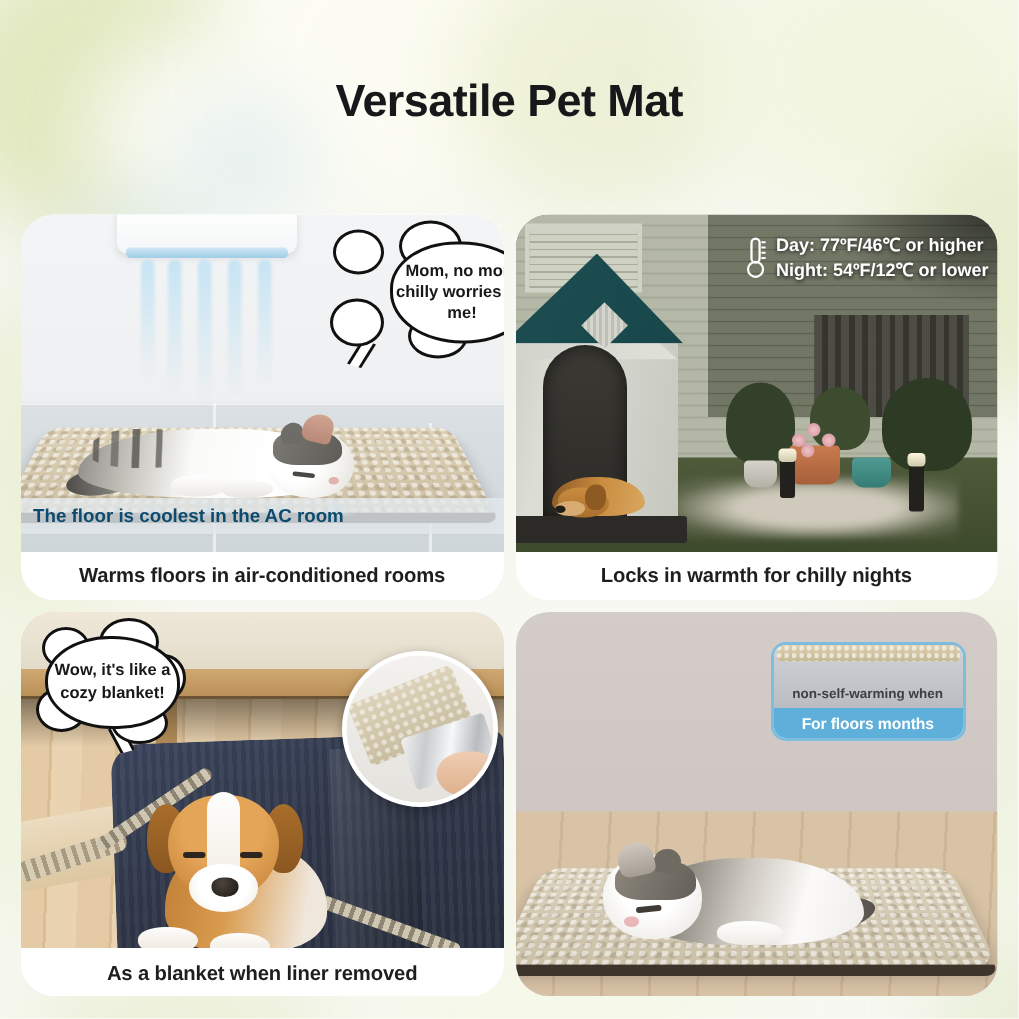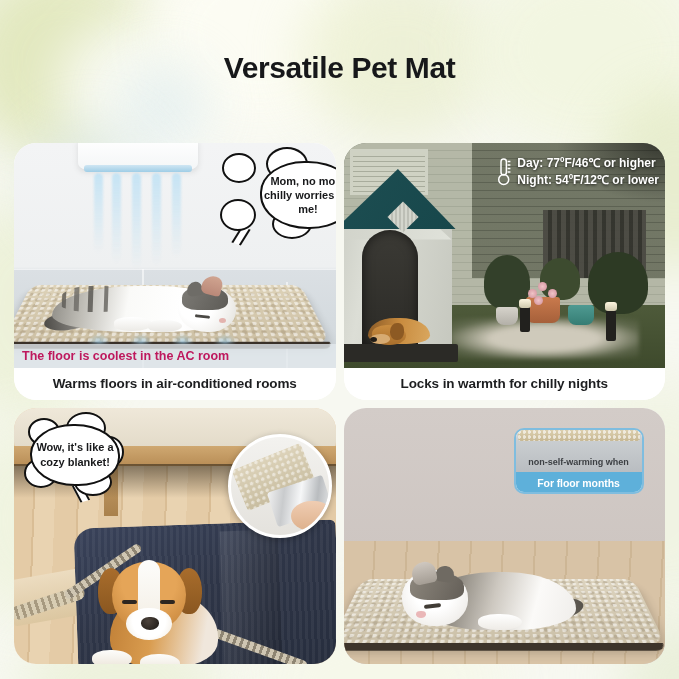--- a/index.html
+++ b/index.html
@@ -156,24 +156,24 @@
   }
   .p1-cat-paw {
     position:absolute; left:62px; bottom:1px; width:38px; height:14px;
     background: linear-gradient(#ffffff,#eceae6); border-radius: 40% 50% 50% 40%;
   }
   .p1-cat-paw2 {
     position:absolute; left:96px; bottom:0px; width:34px; height:12px;
     background: linear-gradient(#fbfbfa,#e8e6e2); border-radius: 40% 50% 50% 40%;
   }
   .p1-overlay-bar {
-    position:absolute; left:0; right:0; bottom:0; height:24px;
+    position:absolute; left:0; right:0; bottom:12px; height:24px;
     background: rgba(226,232,236,.80);
     display:flex; align-items:center; padding-left:8px;
-    font-size:12.5px; font-weight:600; color:#be185d;
+    font-size:12.5px; font-weight:600; color:#0c4a6e;
   }
   .p1-air-bottom {
     position:absolute; bottom:24px; width:22px; height:10px;
     background: radial-gradient(ellipse at 50% 100%, rgba(150,200,230,.75), rgba(150,200,230,0) 75%);
     filter: blur(1px);
   }
 
   
   .bubble {
     position:absolute; background:#fff;
@@ -700,33 +700,34 @@
         <div class="bubble-lobe" style="left:14px;top:10px;width:32px;height:28px;"></div>
         <div class="bubble-lobe" style="left:52px;top:4px;width:40px;height:32px;"></div>
         <div class="bubble-lobe" style="left:10px;top:50px;width:34px;height:30px;"></div>
         <div class="bubble-lobe" style="left:60px;top:60px;width:38px;height:28px;"></div>
         <div class="bubble-lobe" style="left:80px;top:28px;width:30px;height:32px;"></div>
         <div class="bubble" style="left:16px;top:16px;width:90px;height:62px;border-radius:48% 50% 46% 50%;font-size:11px;">
           <span class="bubble-txt">Wow, it's like a cozy blanket!</span>
         </div>
         <div style="position:absolute;left:62px;top:76px;width:10px;height:18px;background:#fff;border-left:2.4px solid #111;border-right:2.4px solid #111;transform:rotate(-16deg) skewX(12deg);z-index:3;"></div>
       </div>
+      <div class="caption">As a blanket when liner removed</div>
     </div>
 
     <div class="card">
       <div class="scene">
         <div class="p4-wall"></div>
         <div class="p4-floor"></div>
 
 
         <div class="p4-chip blue">
           <div class="p4-chip-img">
             <span class="p4-chip-img-txt">non-self-warming when</span>
           </div>
-          <div class="p4-chip-label">For floor months</div>
+          <div class="p4-chip-label">For floors months</div>
         </div>
 
         <div class="p4-mat"></div>
 
         <div class="p4-cat">
           <div class="p4-cat-tail"></div>
           <div class="p4-cat-body"></div>
           <div class="p4-cat-paw"></div>
           <div class="p4-cat-head"></div>
           <div class="p4-cat-cap"></div>

